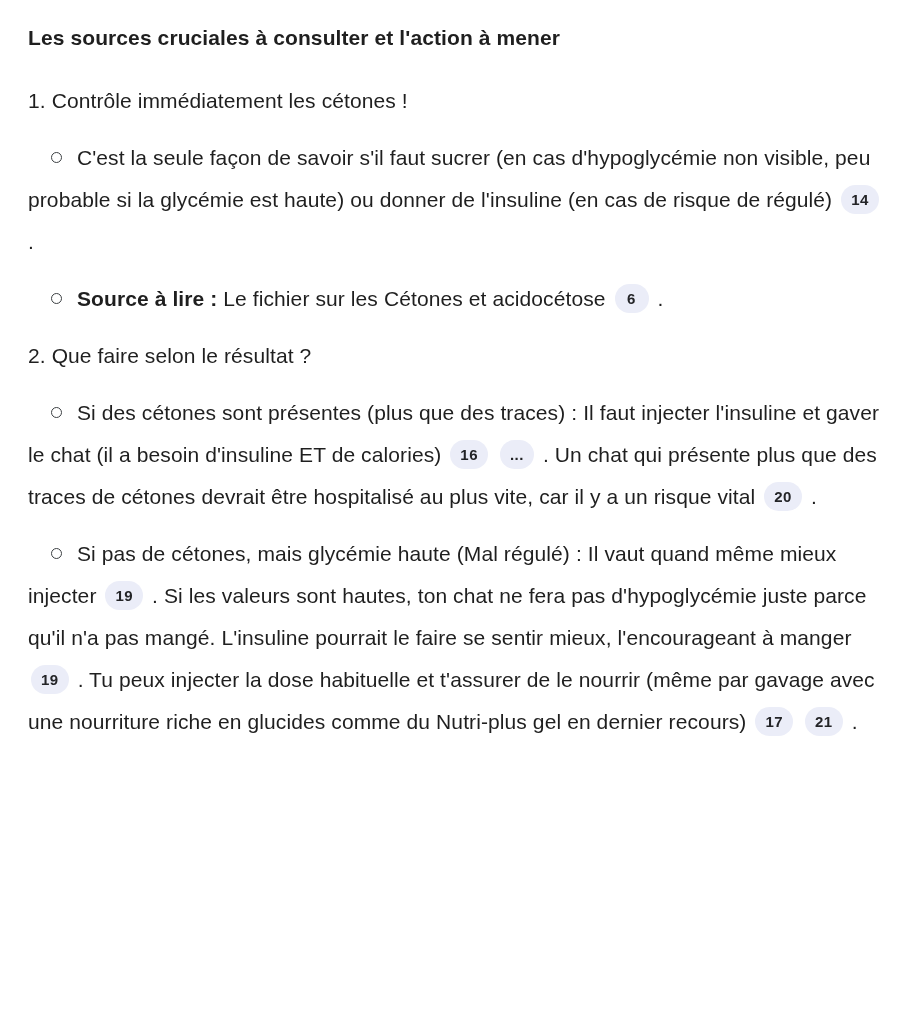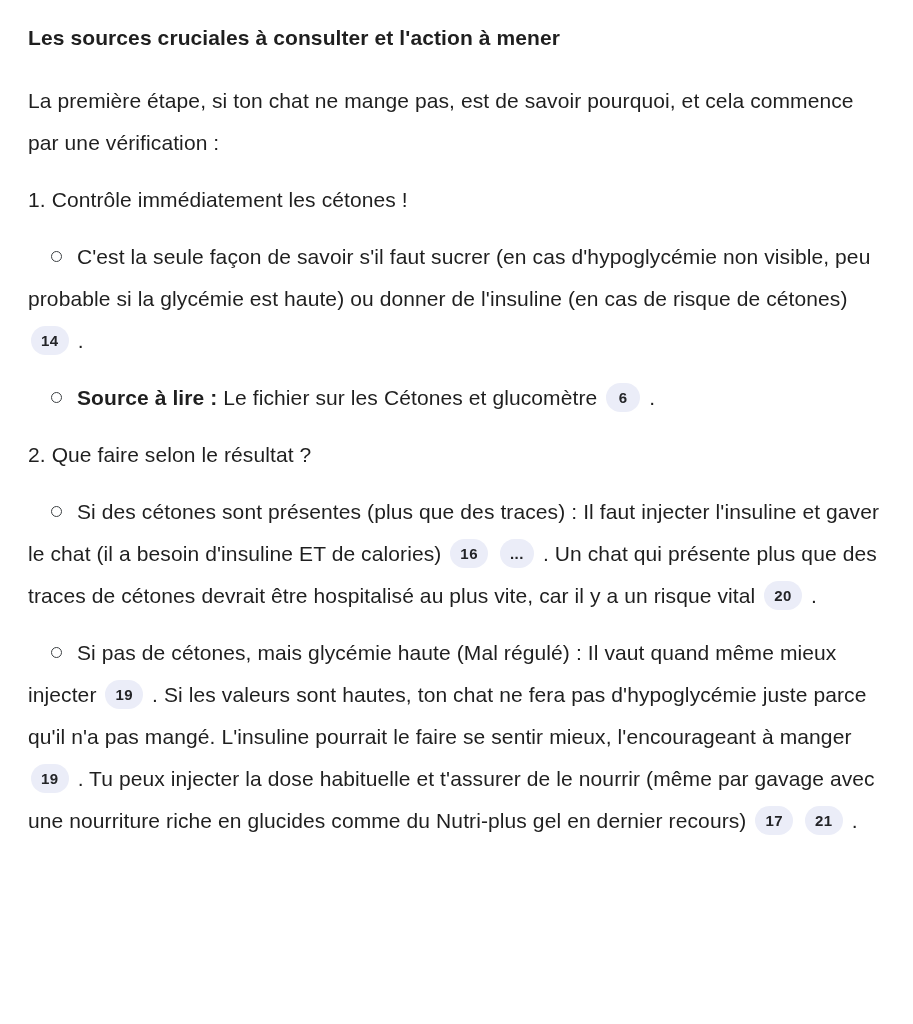--- a/index.html
+++ b/index.html
@@ -53,46 +53,43 @@
 </style>
 </head>
 <body>
 
 <div class="page">
 
   <p class="blk heading">
     <span>Les sources cruciales à consulter et l'action à mener</span>
   </p>
 
-  <p class="blk">
-    <span>La première étape, si ton chat ne mange pas, est de savoir pourquoi, et cela commence par une vérification :</span>
-  </p>
 
   <p class="blk">
     <span>1.</span>
     <span class="b">Contrôle immédiatement les cétones !</span>
   </p>
 
 
   <p class="blk bullet">
     <span class="ring"></span>
     <span>C'est la seule façon de savoir s'il faut </span>
     <span class="b">sucrer</span>
     <span> (en cas d'hypoglycémie non visible, peu probable si la glycémie est haute) ou </span>
     <span class="b">donner de l'insuline</span>
-    <span> (en cas de risque de cétones) </span>
+    <span> (en cas de risque de régulé) </span>
     <span class="badge">14</span>
     <span> .</span>
   </p>
 
   <p class="blk bullet">
     <span class="ring"></span>
     <span class="bi">Source à lire : </span>
     <span>Le fichier sur les </span>
-    <span class="b">Cétones et glucomètre</span>
+    <span class="b">Cétones et acidocétose</span>
     <span class="badge">6</span>
     <span> .</span>
   </p>
 
   <p class="blk">
     <span>2.</span>
     <span class="b">Que faire selon le résultat ?</span>
   </p>
 
   <p class="blk bullet">

